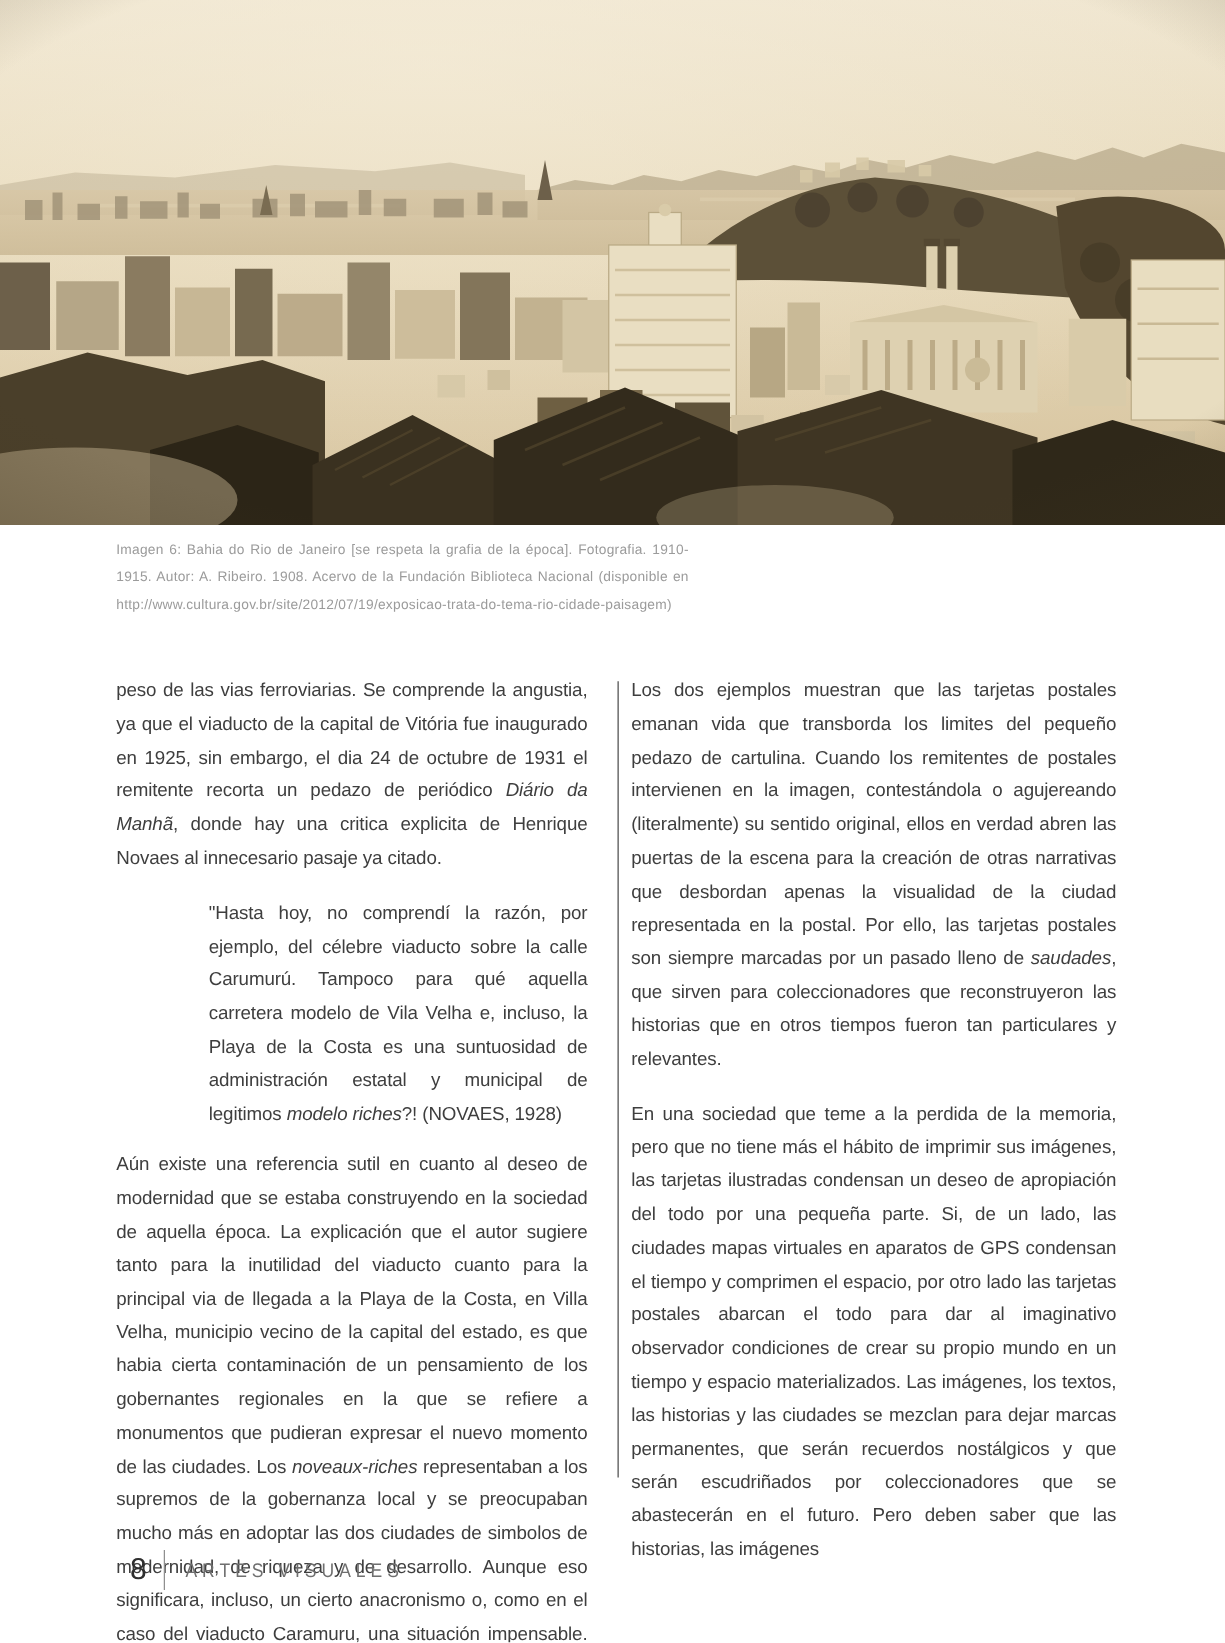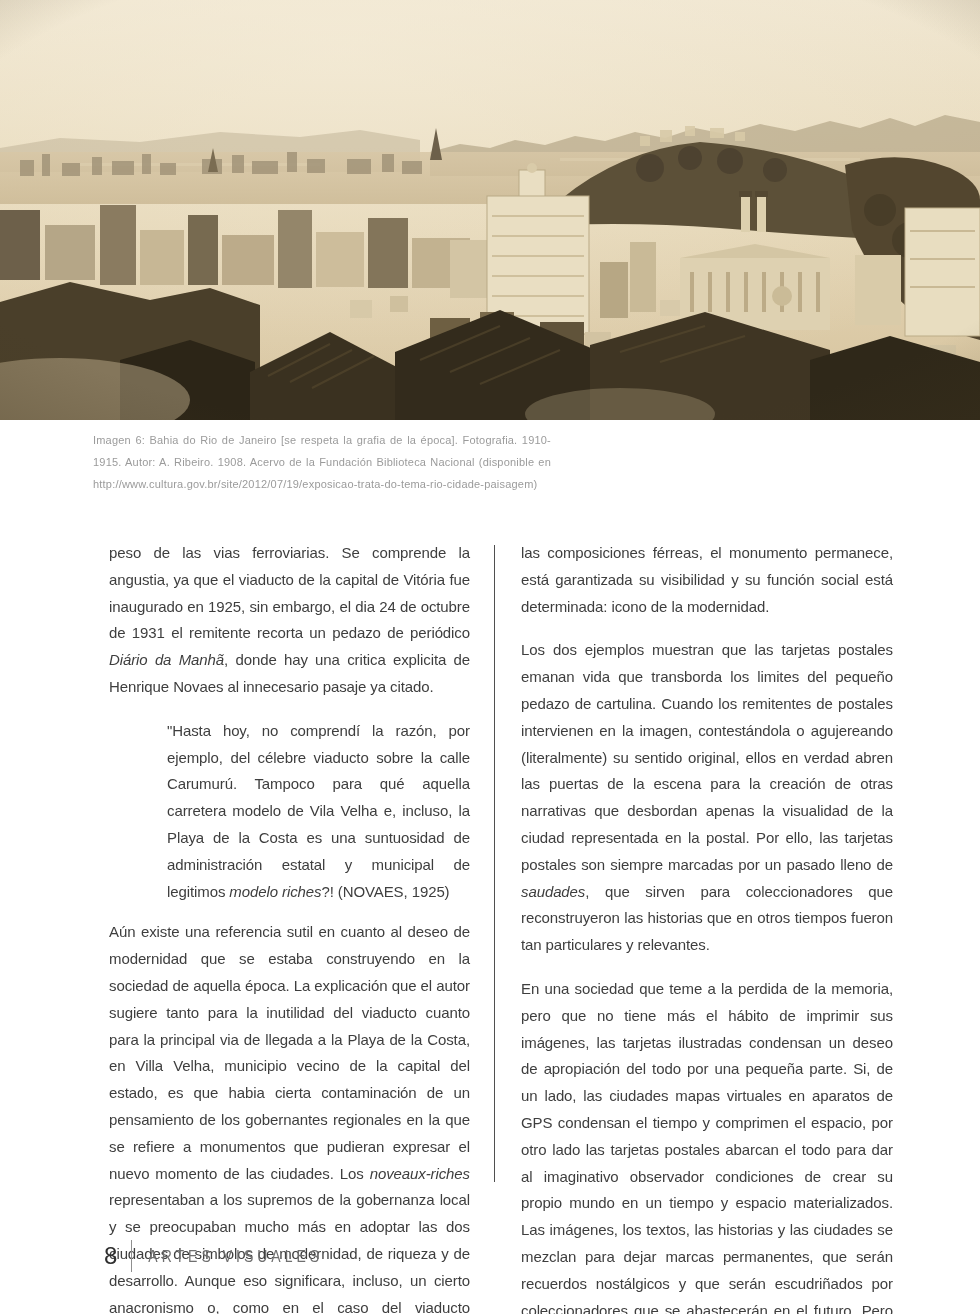--- a/index.html
+++ b/index.html
@@ -10,21 +10,21 @@
   .photo svg{display:block;width:100%;height:100%;}
   
   .caption{position:absolute;left:93px;top:429px;width:458px;
            font-size:11px;line-height:22px;color:#9b9b9b;text-align:justify;
            letter-spacing:.2px;word-break:break-word;}
   
   .col{position:absolute;top:540px;font-size:15px;line-height:26.8px;color:#3e3e3e;
        text-align:justify;letter-spacing:-.1px;}
   .col-left{left:93px;width:377px;}
   .col-right{left:505px;width:388px;}
-  .col p{margin:0 0 17px 16px;}
+  .col p{margin:0 0 17px 0;}
   .col p.quote{margin-left:74px;margin-bottom:14px;}
   .col em{font-style:italic;}
   .divider{position:absolute;left:494px;top:545px;width:1px;height:637px;background:#4f4f4f;}
   
   .footer{position:absolute;left:104px;top:1240px;display:flex;align-items:center;}
   .pnum{font-size:24px;color:#2f2f2f;}
   .fbar{display:inline-block;width:1px;height:32px;background:#8f8f8f;margin:0 16px 0 14px;}
   .section{font-size:14px;letter-spacing:4px;color:#6f6f6f;transform:scaleY(1.12);
            display:inline-block;}
 </style>
@@ -198,26 +198,25 @@
       <ellipse cx="60" cy="400" rx="130" ry="42" fill="#cbbb97" opacity=".45"></ellipse>
       <ellipse cx="620" cy="414" rx="95" ry="26" fill="#c4b390" opacity=".3"></ellipse>
       <rect x="0" y="0" width="980" height="420" fill="url(#vig)"></rect>
     </svg>
   </figure>
 
   <div class="caption">Imagen 6: Bahia do Rio de Janeiro [se respeta la grafia de la época]. Fotografia. 1910-1915. Autor: A. Ribeiro. 1908. Acervo de la Fundación Biblioteca Nacional (disponible en http://www.cultura.gov.br/site/2012/07/19/exposicao-trata-do-tema-rio-cidade-paisagem)</div>
 
   <div class="col col-left">
       <p><span>peso de las vias ferroviarias. Se comprende la angustia, ya que el viaducto de la capital de Vitória fue inaugurado en 1925, sin embargo, el dia 24 de octubre de 1931 el remitente recorta un pedazo de periódico </span><em>Diário da Manhã</em><span>, donde hay una critica explicita de Henrique Novaes al innecesario pasaje ya citado.</span></p>
-      <p class="quote"><span>"Hasta hoy, no comprendí la razón, por ejemplo, del célebre viaducto sobre la calle Carumurú. Tampoco para qué aquella carretera modelo de Vila Velha e, incluso, la Playa de la Costa es una suntuosidad de administración estatal y municipal de legitimos </span><em>modelo riches</em><span>?! (NOVAES, 1925)</span></p>
+      <p class="quote"><span>"Hasta hoy, no comprendí la razón, por ejemplo, del célebre viaducto sobre la calle Carumurú. Tampoco para qué aquella carretera modelo de Vila Velha e, incluso, la Playa de la Costa es una suntuosidad de administración estatal y municipal de legitimos </span><em>modelo riches</em><span>?! (NOVAES, 1928)</span></p>
       <p><span>Aún existe una referencia sutil en cuanto al deseo de modernidad que se estaba construyendo en la sociedad de aquella época. La explicación que el autor sugiere tanto para la inutilidad del viaducto cuanto para la principal via de llegada a la Playa de la Costa, en Villa Velha, municipio vecino de la capital del estado, es que habia cierta contaminación de un pensamiento de los gobernantes regionales en la que se refiere a monumentos que pudieran expresar el nuevo momento de las ciudades. Los </span><em>noveaux-riches</em><span> representaban a los supremos de la gobernanza local y se preocupaban mucho más en adoptar las dos ciudades de simbolos de modernidad, de riqueza y de desarrollo. Aunque eso significara, incluso, un cierto anacronismo o, como en el caso del viaducto Caramuru, una situación impensable. Sin embargo, aunque la travesía hecha para el uso de tranvías no pueda ser utilizado por</span></p>
     </div>
   <div class="divider"></div>
   <div class="col col-right">
-      <p><span>las composiciones férreas, el monumento permanece, está garantizada su visibilidad y su función social está determinada: icono de la modernidad.</span></p>
       <p><span>Los dos ejemplos muestran que las tarjetas postales emanan vida que transborda los limites del pequeño pedazo de cartulina. Cuando los remitentes de postales intervienen en la imagen, contestándola o agujereando (literalmente) su sentido original, ellos en verdad abren las puertas de la escena para la creación de otras narrativas que desbordan apenas la visualidad de la ciudad representada en la postal. Por ello, las tarjetas postales son siempre marcadas por un pasado lleno de </span><em>saudades</em><span>, que sirven para coleccionadores que reconstruyeron las historias que en otros tiempos fueron tan particulares y relevantes.</span></p>
       <p><span>En una sociedad que teme a la perdida de la memoria, pero que no tiene más el hábito de imprimir sus imágenes, las tarjetas ilustradas condensan un deseo de apropiación del todo por una pequeña parte. Si, de un lado, las ciudades mapas virtuales en aparatos de GPS condensan el tiempo y comprimen el espacio, por otro lado las tarjetas postales abarcan el todo para dar al imaginativo observador condiciones de crear su propio mundo en un tiempo y espacio materializados. Las imágenes, los textos, las historias y las ciudades se mezclan para dejar marcas permanentes, que serán recuerdos nostálgicos y que serán escudriñados por coleccionadores que se abastecerán en el futuro. Pero deben saber que las historias, las imágenes</span></p>
     </div>
 
   <footer class="footer">
     <span class="pnum">8</span>
     <span class="fbar"></span>
     <span class="section">ARTES VISUALES</span>
   </footer>
 

